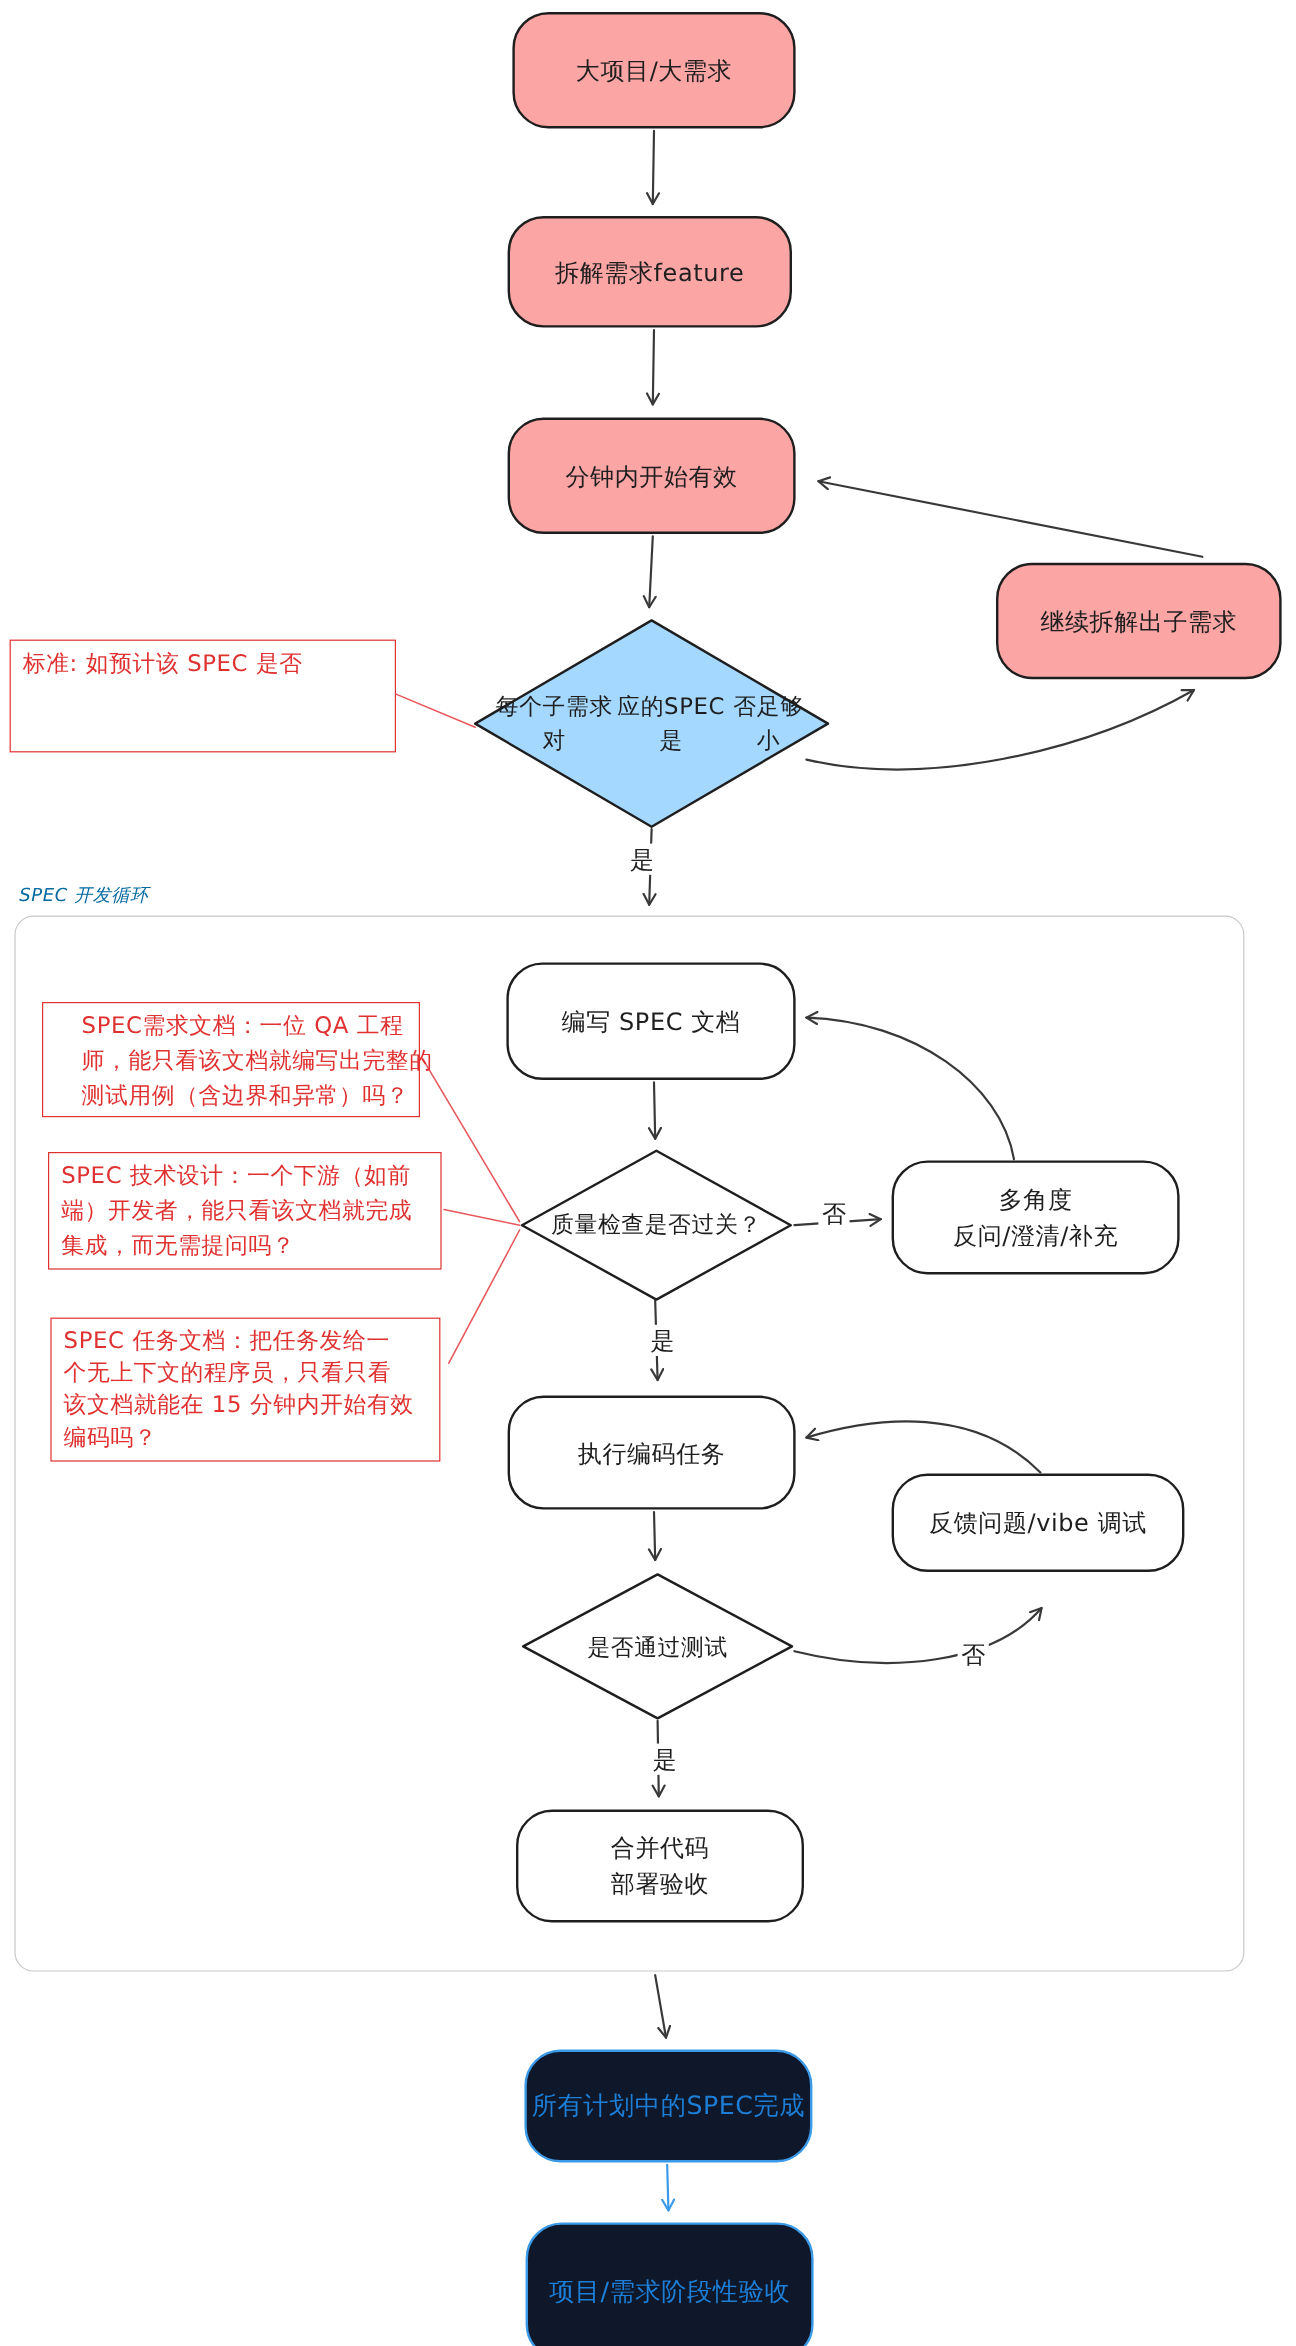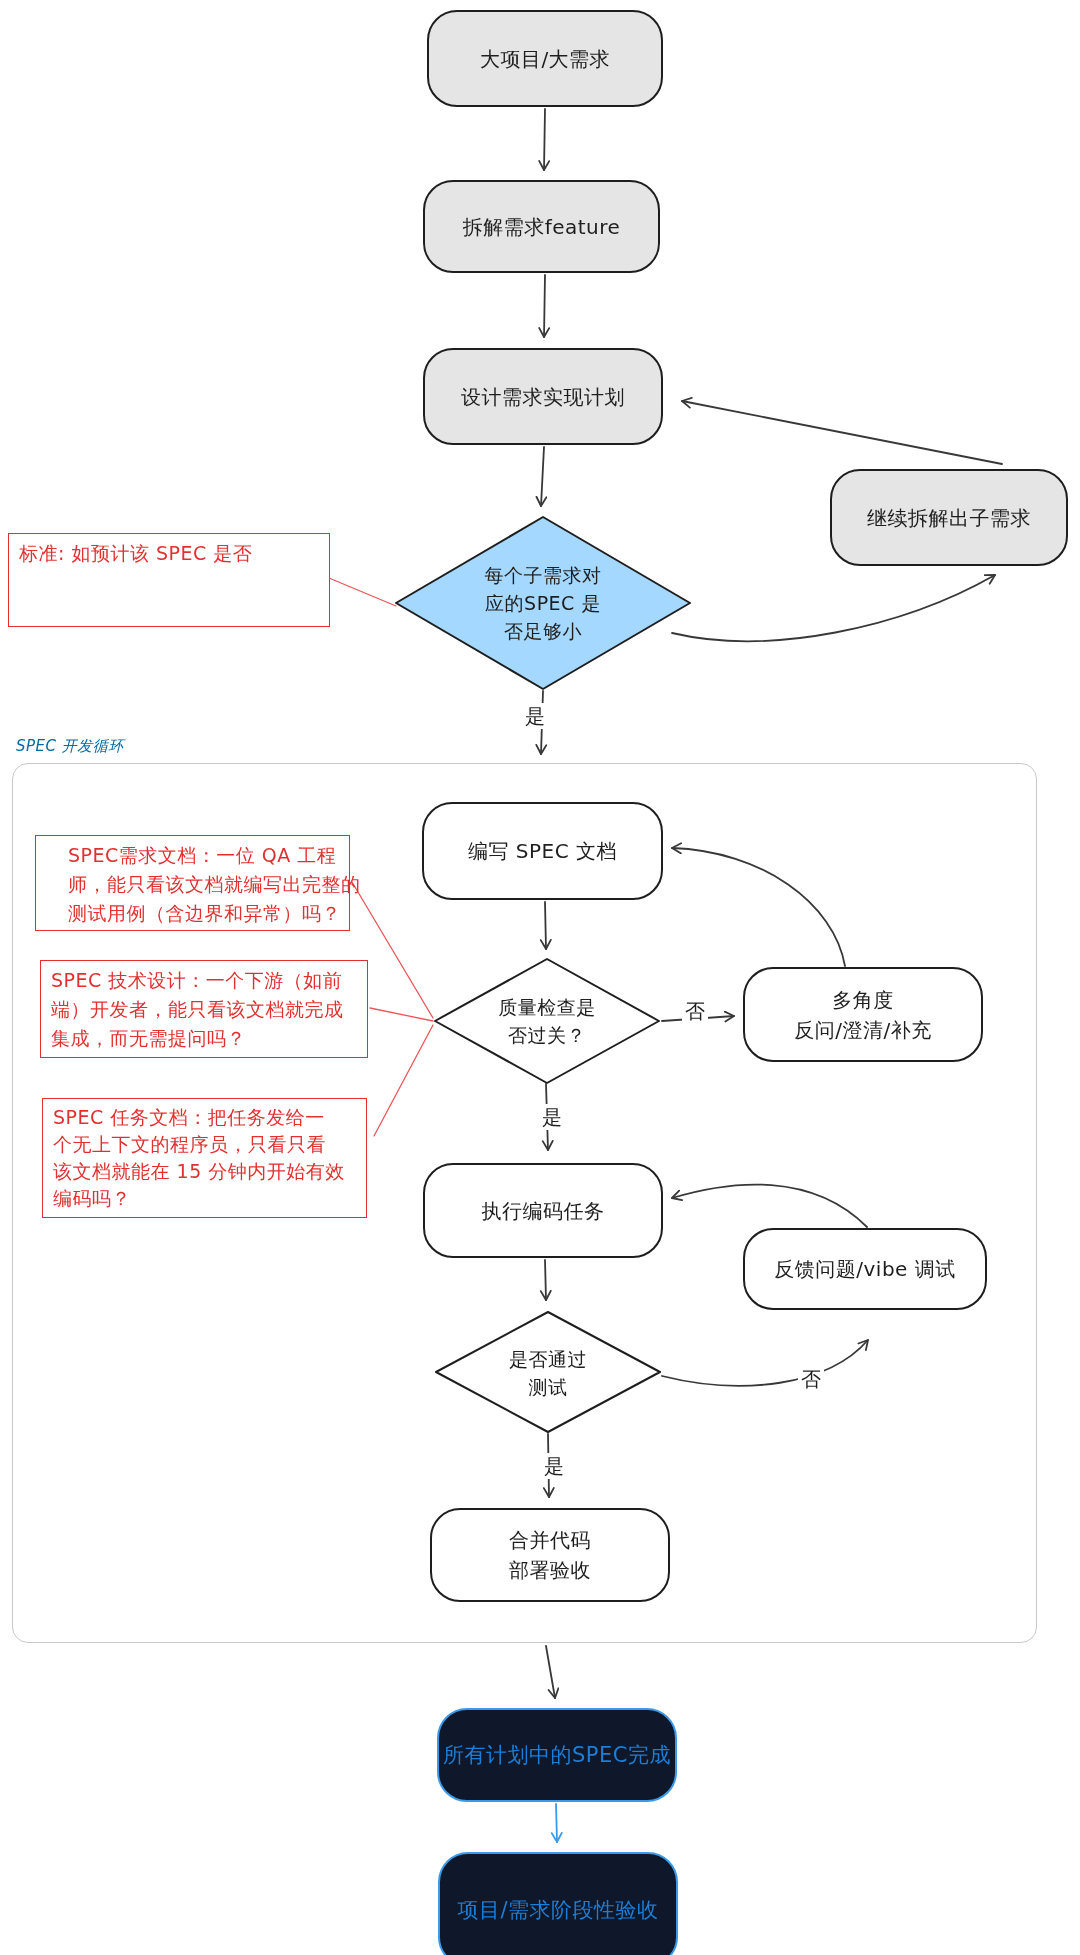--- a/index.html
+++ b/index.html
@@ -15,25 +15,25 @@
   .diamond{stroke:#1e1e1e;stroke-width:2;stroke-linejoin:round;}
   .diamond.blue{fill:#a5d8ff;}
   .diamond.white{fill:#ffffff;}
   
   .node{
     position:absolute;z-index:2;box-sizing:border-box;
     border:2px solid #1e1e1e;border-radius:30px;background:#ffffff;
     display:flex;flex-direction:column;align-items:center;justify-content:center;
     font-size:20px;line-height:30px;text-align:center;letter-spacing:0.5px;
   }
-  .node.blue{background:#e5e5e5;}
+  .node.blue{background:#fca5a5;}
   .node.blue-alt{background:#0f172a;border-color:#3b9ae8;color:#1c7ed6;font-size:21px;}
   
   .dtext{
-    position:absolute;z-index:3;display:flex;flex-direction:column;
+    position:absolute;z-index:3;display:flex;flex-direction:row;
     align-items:center;justify-content:center;text-align:center;
     font-size:19px;line-height:28px;letter-spacing:0.5px;
   }
   
   .loop-container{
     position:absolute;z-index:0;box-sizing:border-box;
     border:1.6px solid #c9c9c9;border-radius:16px;background:transparent;
   }
   .section-label{
     position:absolute;z-index:2;font-size:15px;color:#0369a1;letter-spacing:0.5px;font-style:italic;
@@ -97,21 +97,21 @@
 
 <div class="node blue" style="left:427px;top:10px;width:236px;height:97px;">
   <span>大项目/大需求</span>
 </div>
 
 <div class="node blue" style="left:423px;top:180px;width:237px;height:93px;">
   <span>拆解需求feature</span>
 </div>
 
 <div class="node blue" style="left:423px;top:348px;width:240px;height:97px;">
-  <span>设计需求实现计划</span>
+  <span>分钟内开始有效</span>
 </div>
 
 <div class="node blue" style="left:830px;top:469px;width:238px;height:97px;">
   <span>继续拆解出子需求</span>
 </div>
 
 <div class="node" style="left:422px;top:802px;width:241px;height:98px;">
   <span>编写 SPEC 文档</span>
 </div>
 

